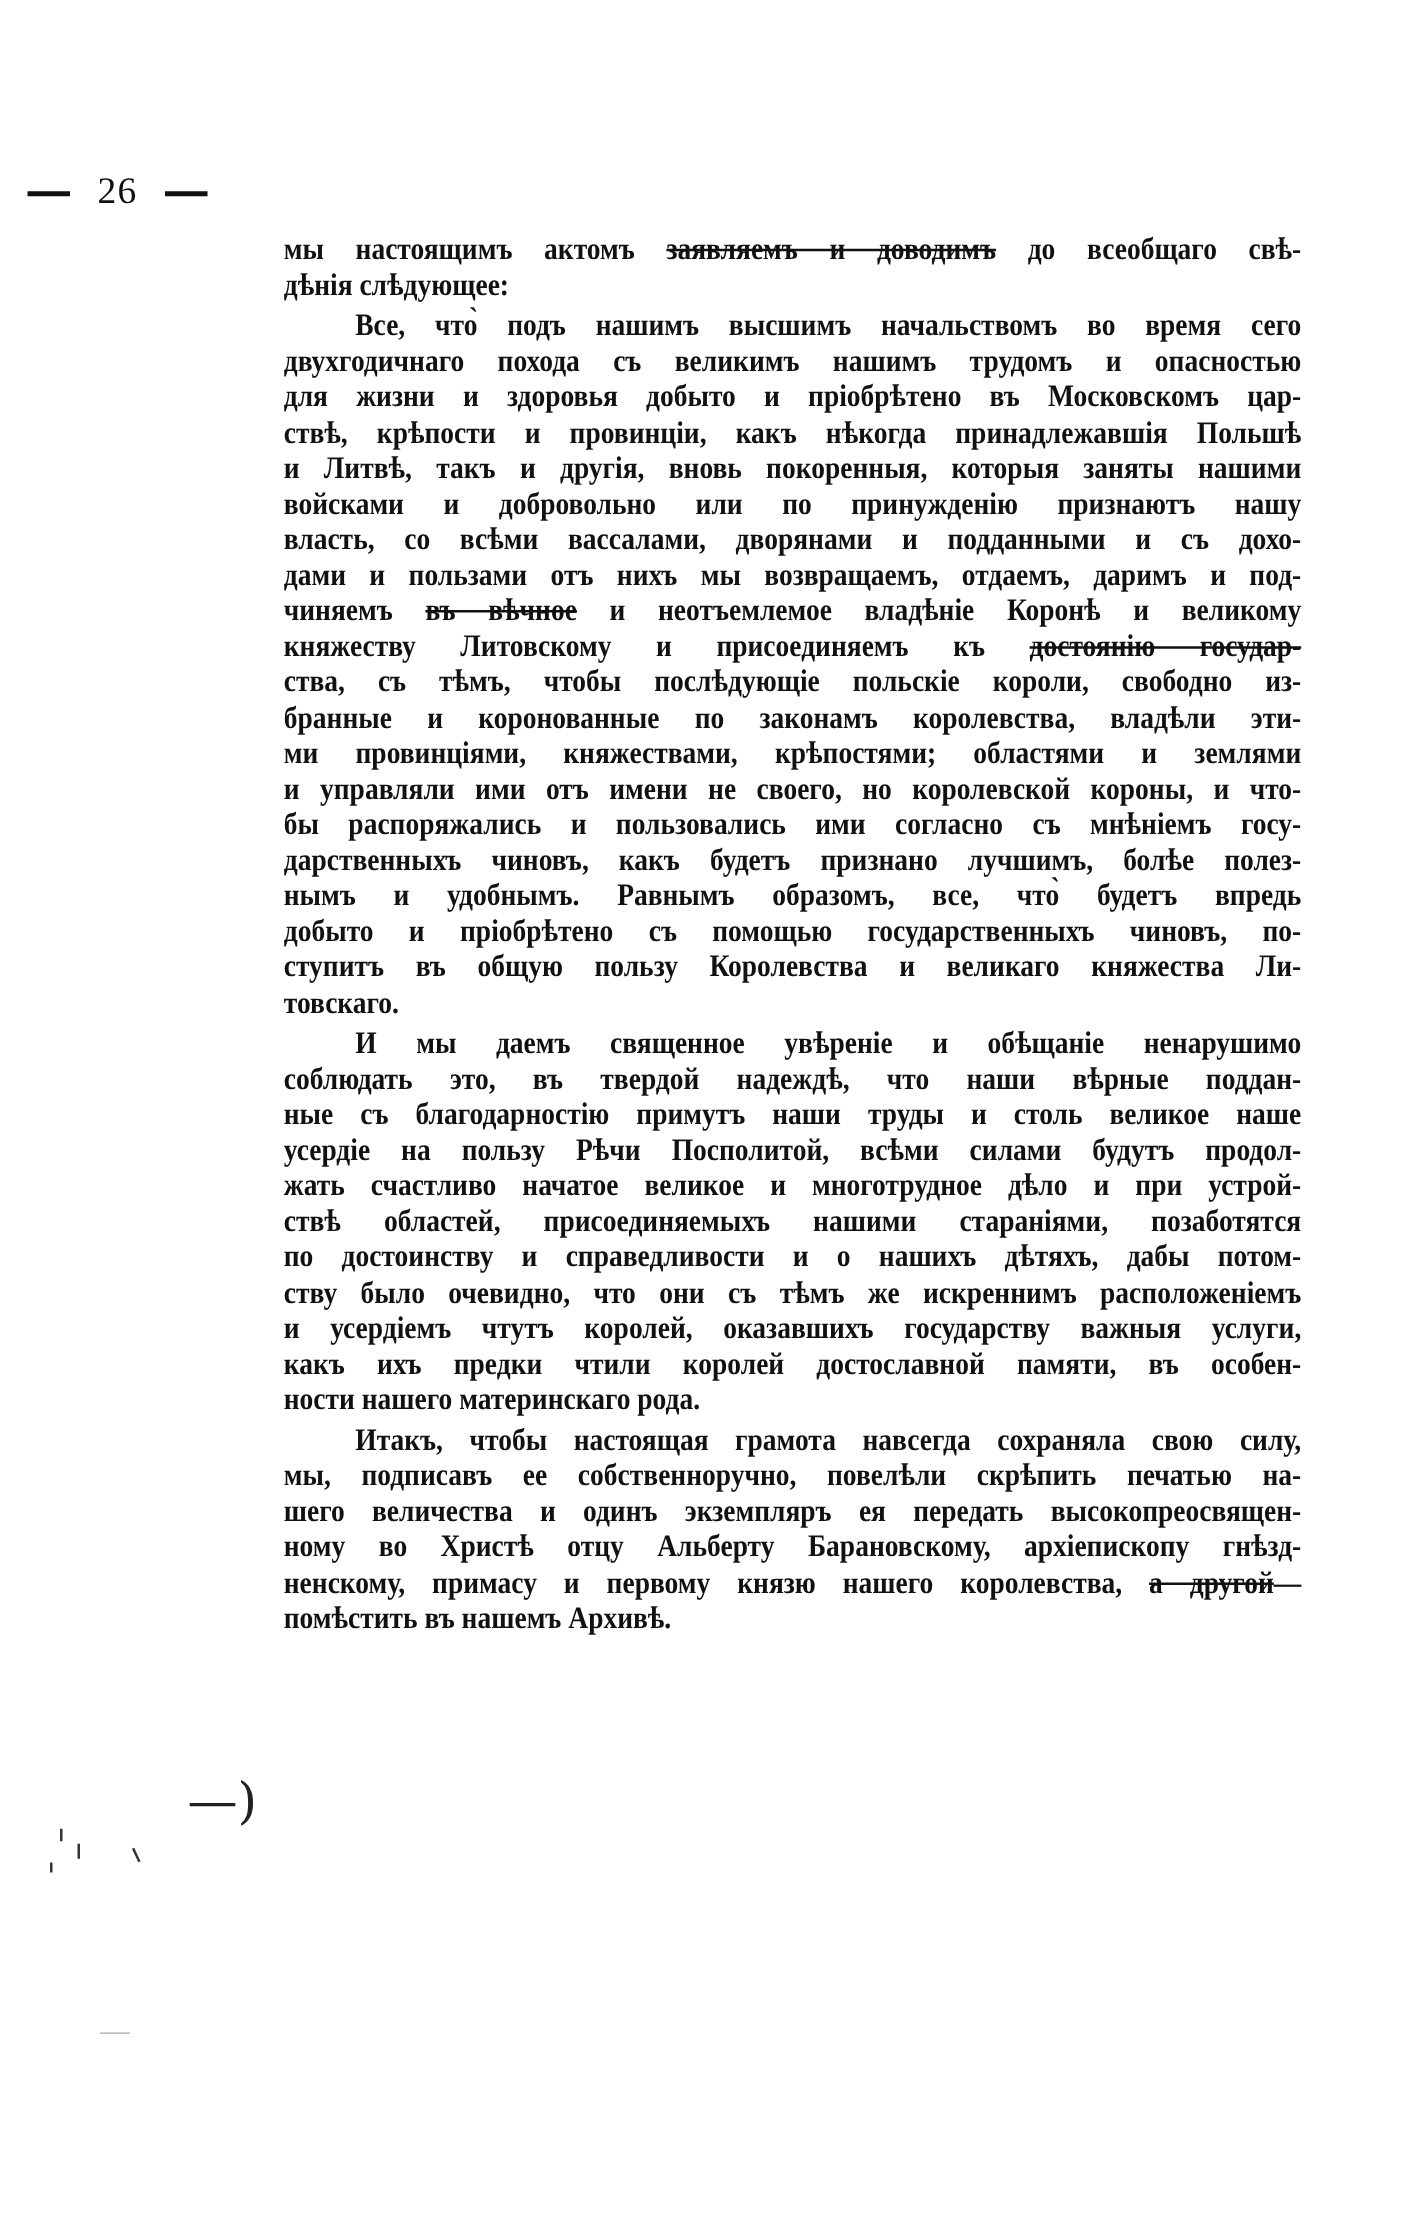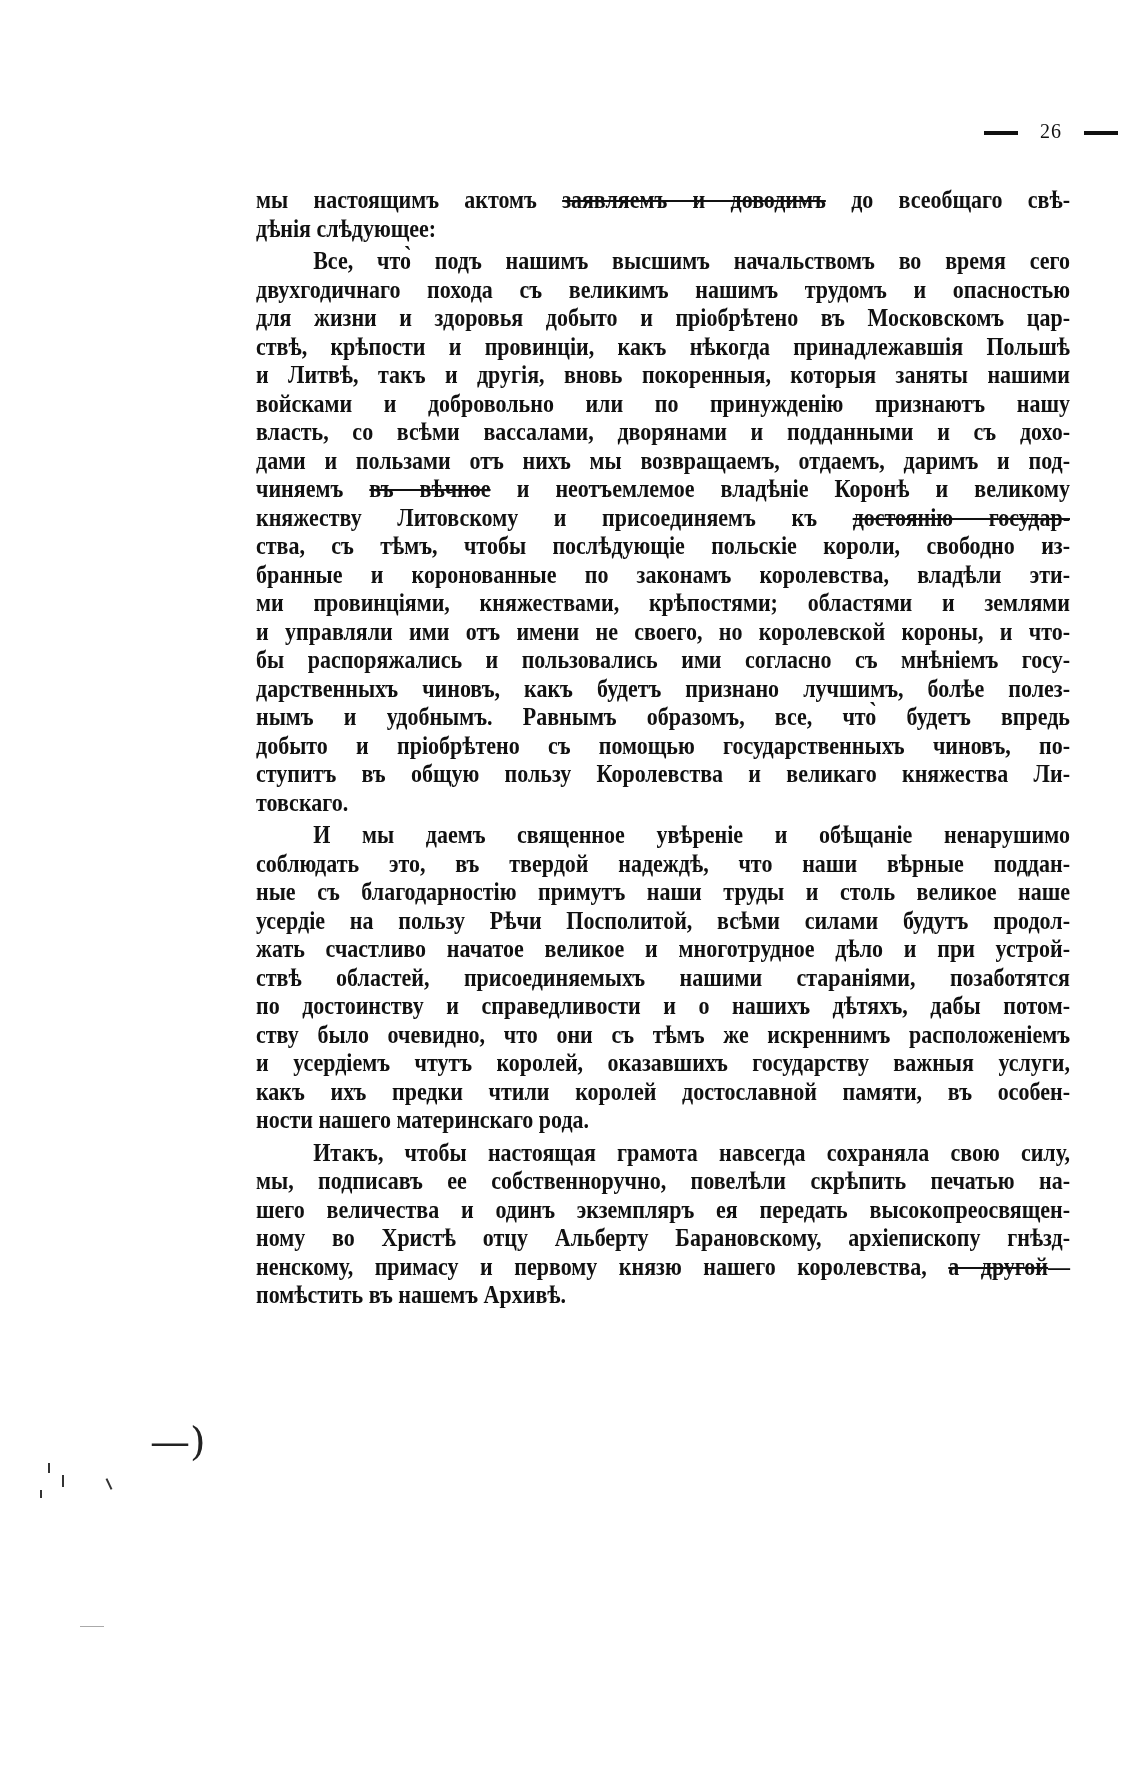--- a/index.html
+++ b/index.html
@@ -1,22 +1,22 @@
 <!DOCTYPE html>
 <html><head>
 <meta charset="utf-8">
 <style>
   html, body { margin: 0; padding: 0; background: #ffffff; }
   body { width: 1140px; height: 1779px; position: relative; overflow: hidden;
          font-family: "Liberation Serif", "DejaVu Serif", serif; color: #111; }
-  .page-number { position: absolute; top: 120px; left: 0; width: 1140px; text-align: right;
-                 font-size: 20px; letter-spacing: 1px; }
+  .page-number { position: absolute; top: 136px; left: 0; width: 1140px; text-align: left;
+                 font-size: 30px; letter-spacing: 1px; }
   .page-number .dash { display: inline-block; width: 34px; height: 4px; background: #111;
                        vertical-align: middle; margin: 0 22px; }
-  .text-body { position: absolute; left: 227px; top: 186px; width: 814px; margin-left: 29px; }
+  .text-body { position: absolute; left: 227px; top: 186px; width: 814px; }
   .line { height: 28.5px; line-height: 28.5px; font-size: 25px; white-space: nowrap;
           text-align: justify; text-align-last: justify; font-weight: bold;
           transform: scaleX(0.88); transform-origin: left center; width: 925px; }
   .line.last { text-align-last: left; }
   .line.indent { padding-left: 65px; width: 860px; }
   .para-gap { height: 4px; }
   .strike { text-decoration: line-through; text-decoration-thickness: 2px; }
   .margin-mark { position: absolute; color: #222; font-size: 40px; font-family: "DejaVu Serif", serif; }
   .pencil-dot { position: absolute; background: #333; }
 </style>

